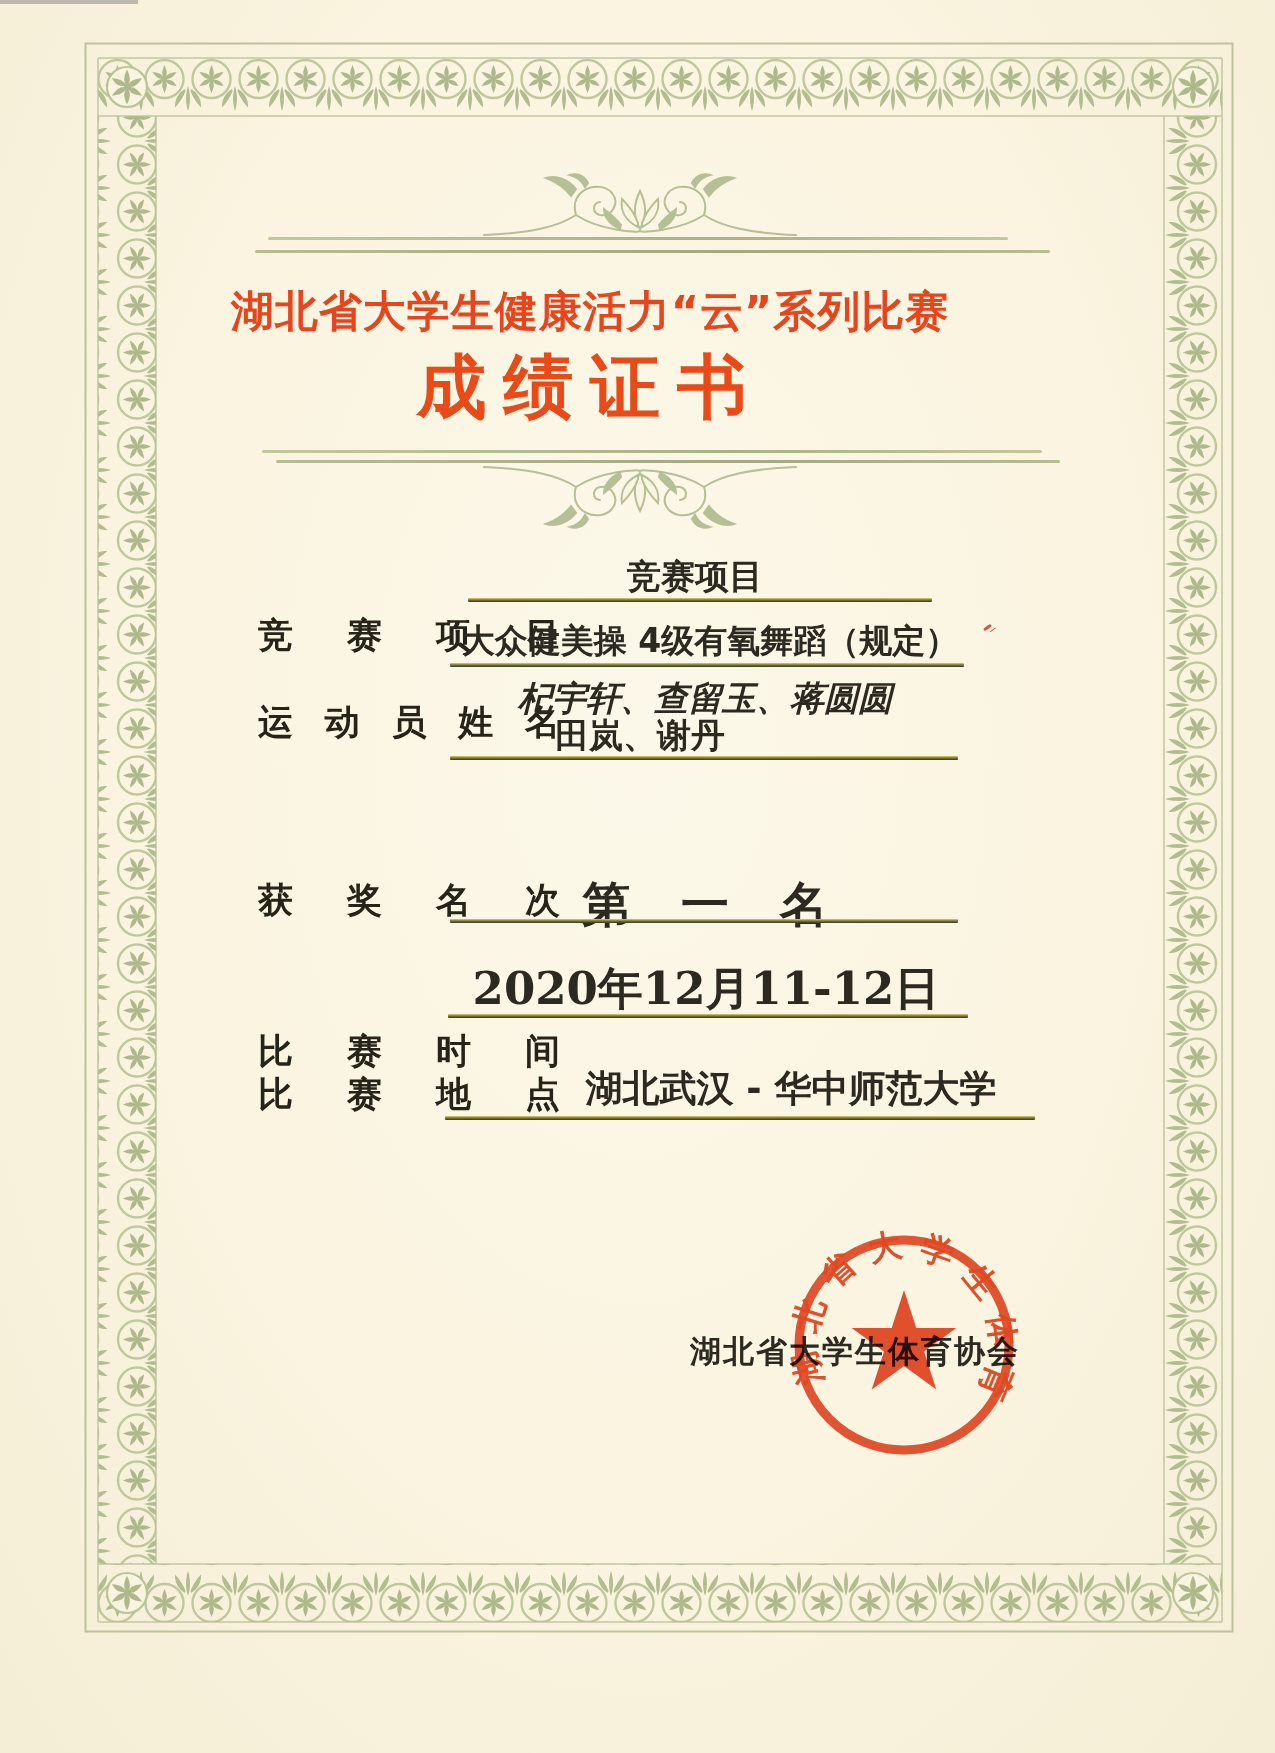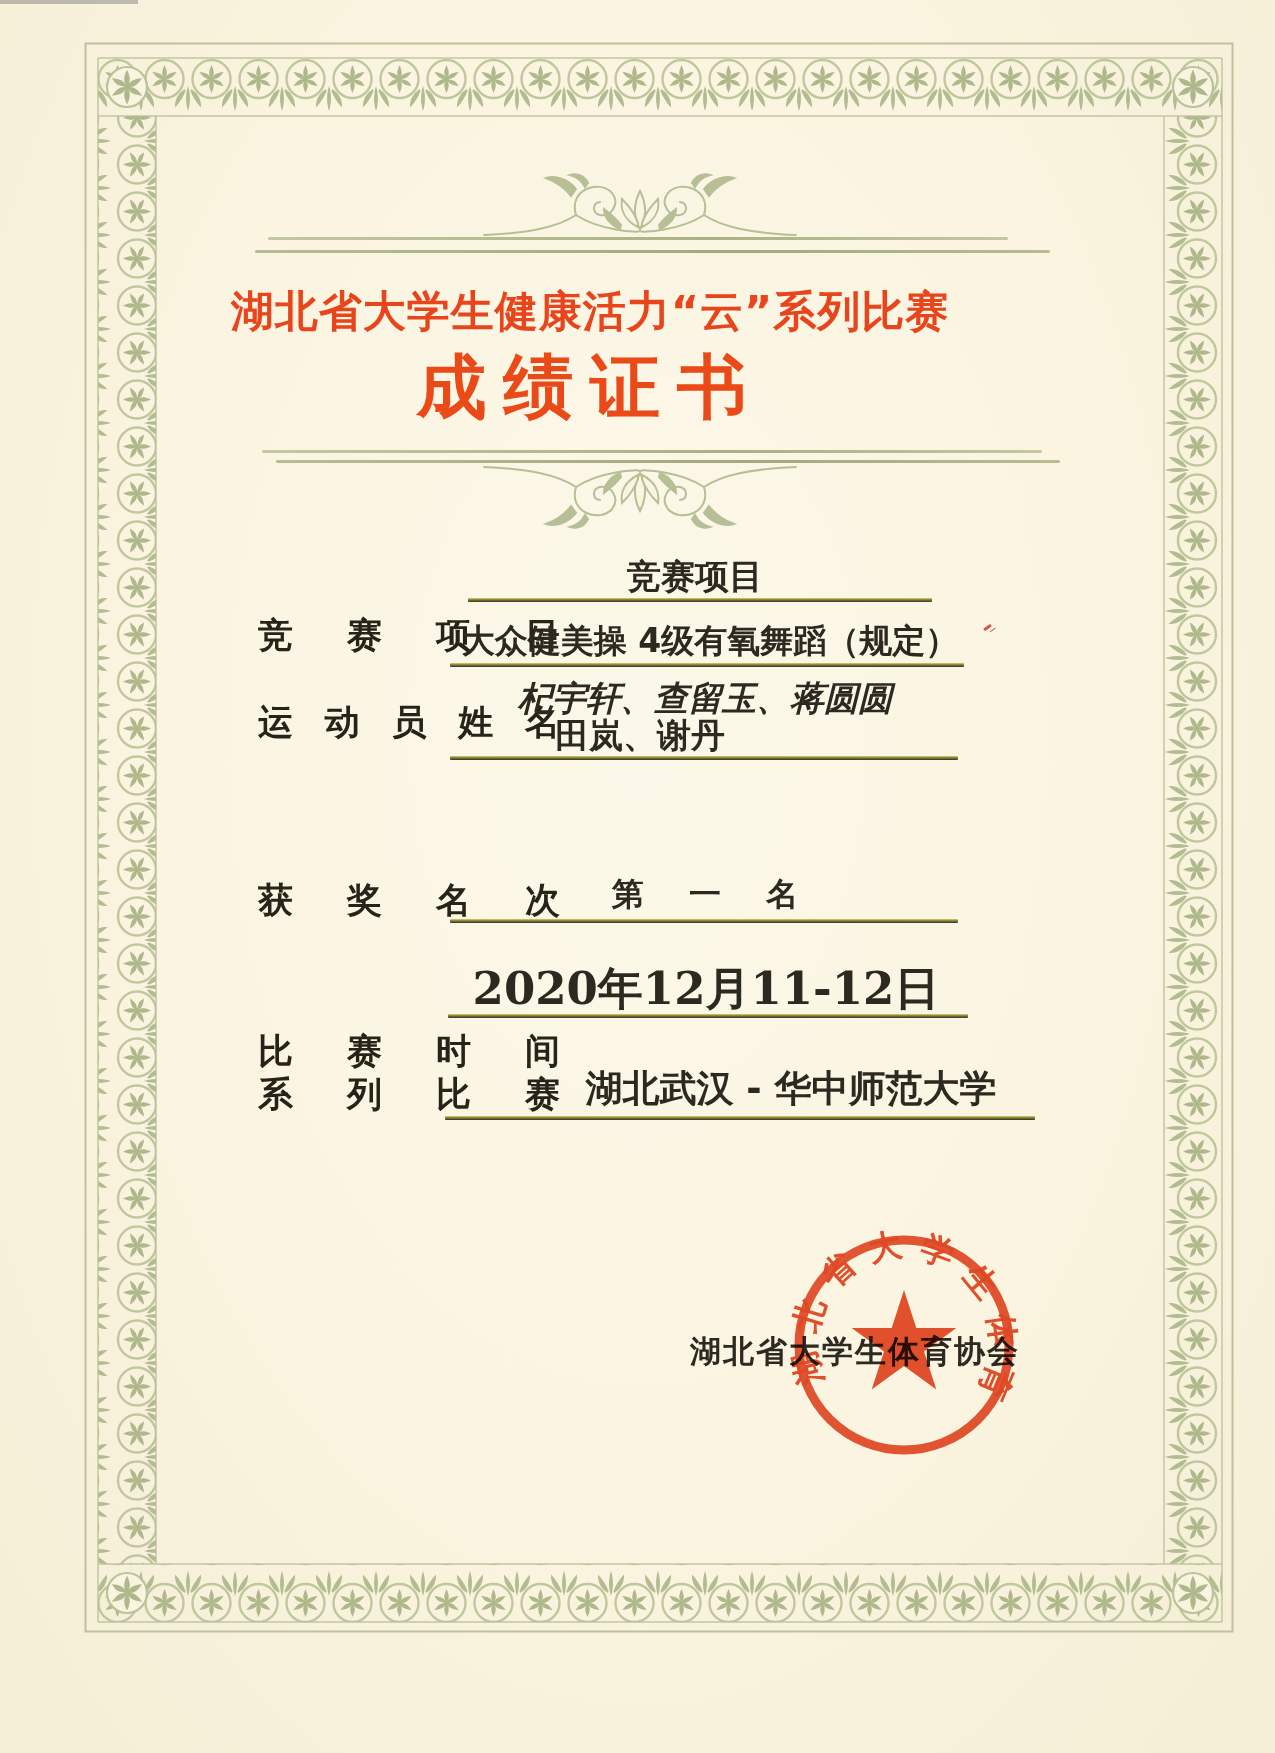--- a/index.html
+++ b/index.html
@@ -134,28 +134,28 @@
   <div class="value" style="left:452px;top:619px;width:516px;font-size:33px;">大众健美操 4级有氧舞蹈（规定）</div>
   <div class="uline" style="left:450px;top:663px;width:514px;"></div>
   <div class="speck"></div>
 
   <div class="label" style="left:258px;top:699px;width:302px;">运动员姓名</div>
   <div class="value" style="left:445px;top:676px;width:520px;font-size:34px;font-style:italic;">杞宇轩、查留玉、蒋圆圆</div>
   <div class="value" style="left:380px;top:713px;width:520px;font-size:34px;">田岚、谢丹</div>
   <div class="uline" style="left:450px;top:756px;width:508px;"></div>
 
   <div class="label" style="left:258px;top:877px;width:302px;">获奖名次</div>
-  <div class="value" style="left:450px;top:873px;width:510px;font-size:32px;word-spacing:34px;">第 一 名</div>
+  <div class="value" style="left:450px;top:873px;width:510px;font-size:48px;word-spacing:34px;">第 一 名</div>
   <div class="uline" style="left:450px;top:919px;width:508px;"></div>
 
   <div class="label" style="left:258px;top:1028px;width:302px;">比赛时间</div>
   <div class="value" style="left:450px;top:959px;width:512px;font-size:45px;font-family:'DejaVu Serif','Liberation Serif',serif;">2020年12月11-12日</div>
   <div class="uline" style="left:448px;top:1014px;width:520px;"></div>
 
-  <div class="label" style="left:258px;top:1071px;width:302px;">系列比赛</div>
+  <div class="label" style="left:258px;top:1071px;width:302px;">比赛地点</div>
   <div class="value" style="left:445px;top:1064px;width:600px;font-size:37px;margin-left:46px;">湖北武汉 - 华中师范大学</div>
   <div class="uline" style="left:445px;top:1116px;width:590px;"></div>
 
   <div class="sig" style="left:650px;top:1331px;width:410px;font-size:31px;letter-spacing:2px;">湖北省大学生体育协会</div>
 
   <svg class="seal-wrap" viewBox="-116 -116 232 232">
     <circle r="105" fill="none" stroke="#e23c16" stroke-width="9" opacity="0.92"></circle>
     <polygon fill="#e23c16" opacity="0.95" points="0,-55 12.3,-17 52.3,-17 20,6.5 32.3,44.5 0,21 -32.3,44.5 -20,6.5 -52.3,-17 -12.3,-17"></polygon>
     <path id="sealArc" d="M -80,36 A 88,88 0 1 1 80,36" fill="none"></path>
     <text font-size="33" fill="#e23c16" font-weight="bold" opacity="0.95" font-family="'DejaVu Serif','Liberation Serif',serif">

